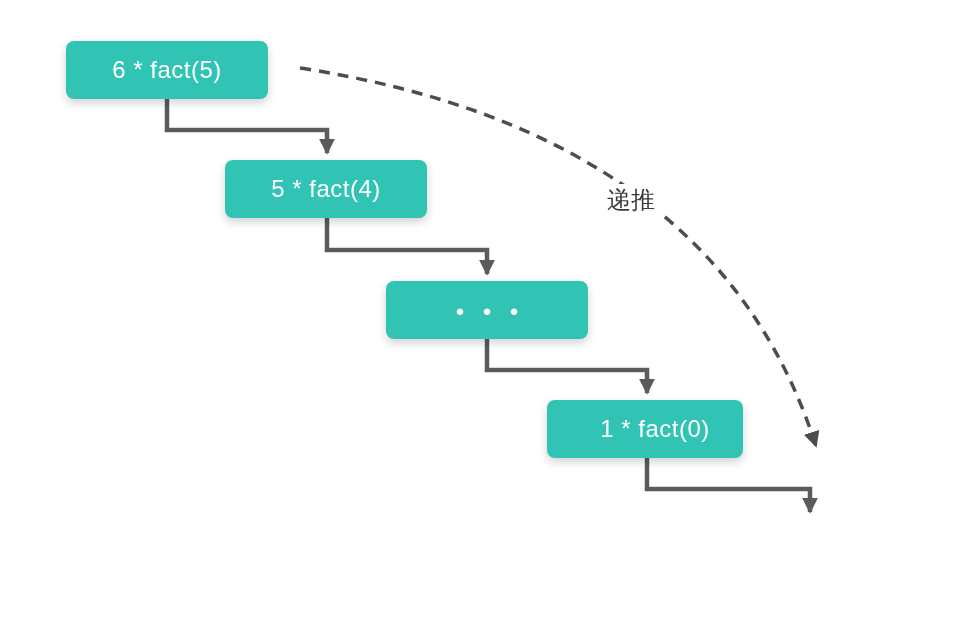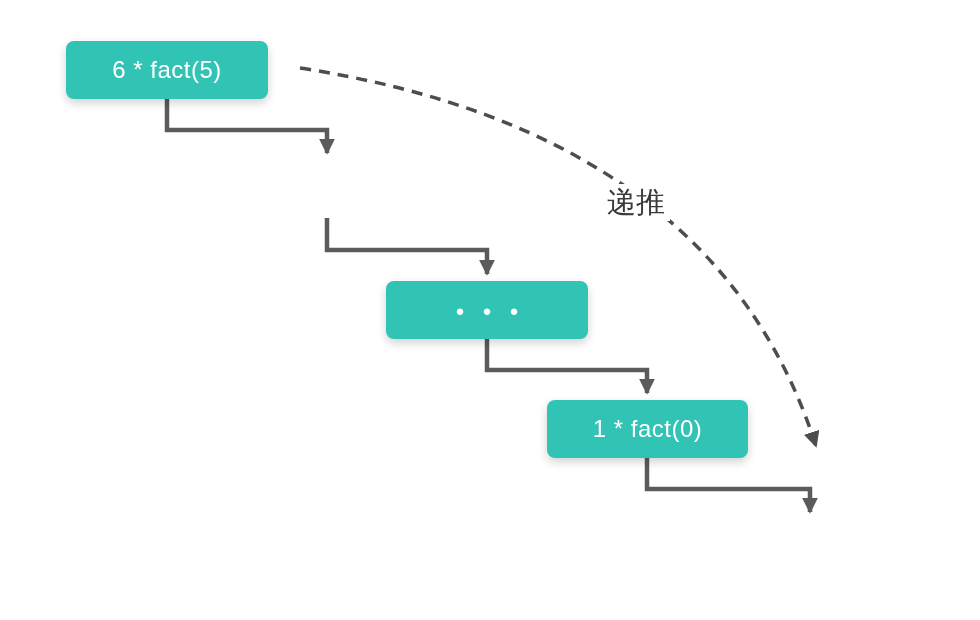--- a/index.html
+++ b/index.html
@@ -34,36 +34,36 @@
     align-items: center;
     justify-content: center;
     color: #ffffff;
     font-size: 24px;
     font-weight: 400;
     letter-spacing: 0.5px;
   }
   .n1 { left: 66px;  top: 41px;  }
   .n2 { left: 225px; top: 160px; }
   .n3 { left: 386px; top: 281px; }
-  .n4 { left: 547px; top: 400px; width: 201px; }
+  .n4 { left: 547px; top: 400px; width: 176px; padding-left: 20px; }
   .n5 { left: 713px; top: 519px; width: 203px; }
   .node .dots {
     font-size: 15px;
     letter-spacing: 18px;
     margin-right: -18px;
     line-height: 1;
   }
   .recursion-label {
     position: absolute;
     left: 602px;
     top: 184px;
     padding: 2px 5px;
     background: #ffffff;
     color: #3a3a3a;
-    font-size: 29px;
+    font-size: 24px;
     line-height: 1.15;
     white-space: nowrap;
   }
 </style>
 </head>
 <body>
 
 <div class="canvas">
 
   <svg class="edges" viewBox="0 0 980 620" xmlns="http://www.w3.org/2000/svg">
@@ -81,20 +81,23 @@
     <path d="M 487 339 L 487 370 L 647 370 L 647 393" fill="none" stroke="#5b5b5b" stroke-width="4.5" marker-end="url(#arrowSolid)"></path>
     <path d="M 647 458 L 647 489 L 810 489 L 810 512" fill="none" stroke="#5b5b5b" stroke-width="4.5" marker-end="url(#arrowSolid)"></path>
 
     <path d="M 300 68 Q 715 132 816 446" fill="none" stroke="#4d4d4d" stroke-width="3.5" stroke-dasharray="11 8" marker-end="url(#arrowDashed)"></path>
   </svg>
 
   <div class="node n1">
     <span>6 * fact(5)</span>
   </div>
 
+  <div class="node n2">
+    <span>5 * fact(4)</span>
+  </div>
 
   <div class="node n3">
     <span class="dots">●●●</span>
   </div>
 
   <div class="node n4">
     <span>1 * fact(0)</span>
   </div>
 
 

